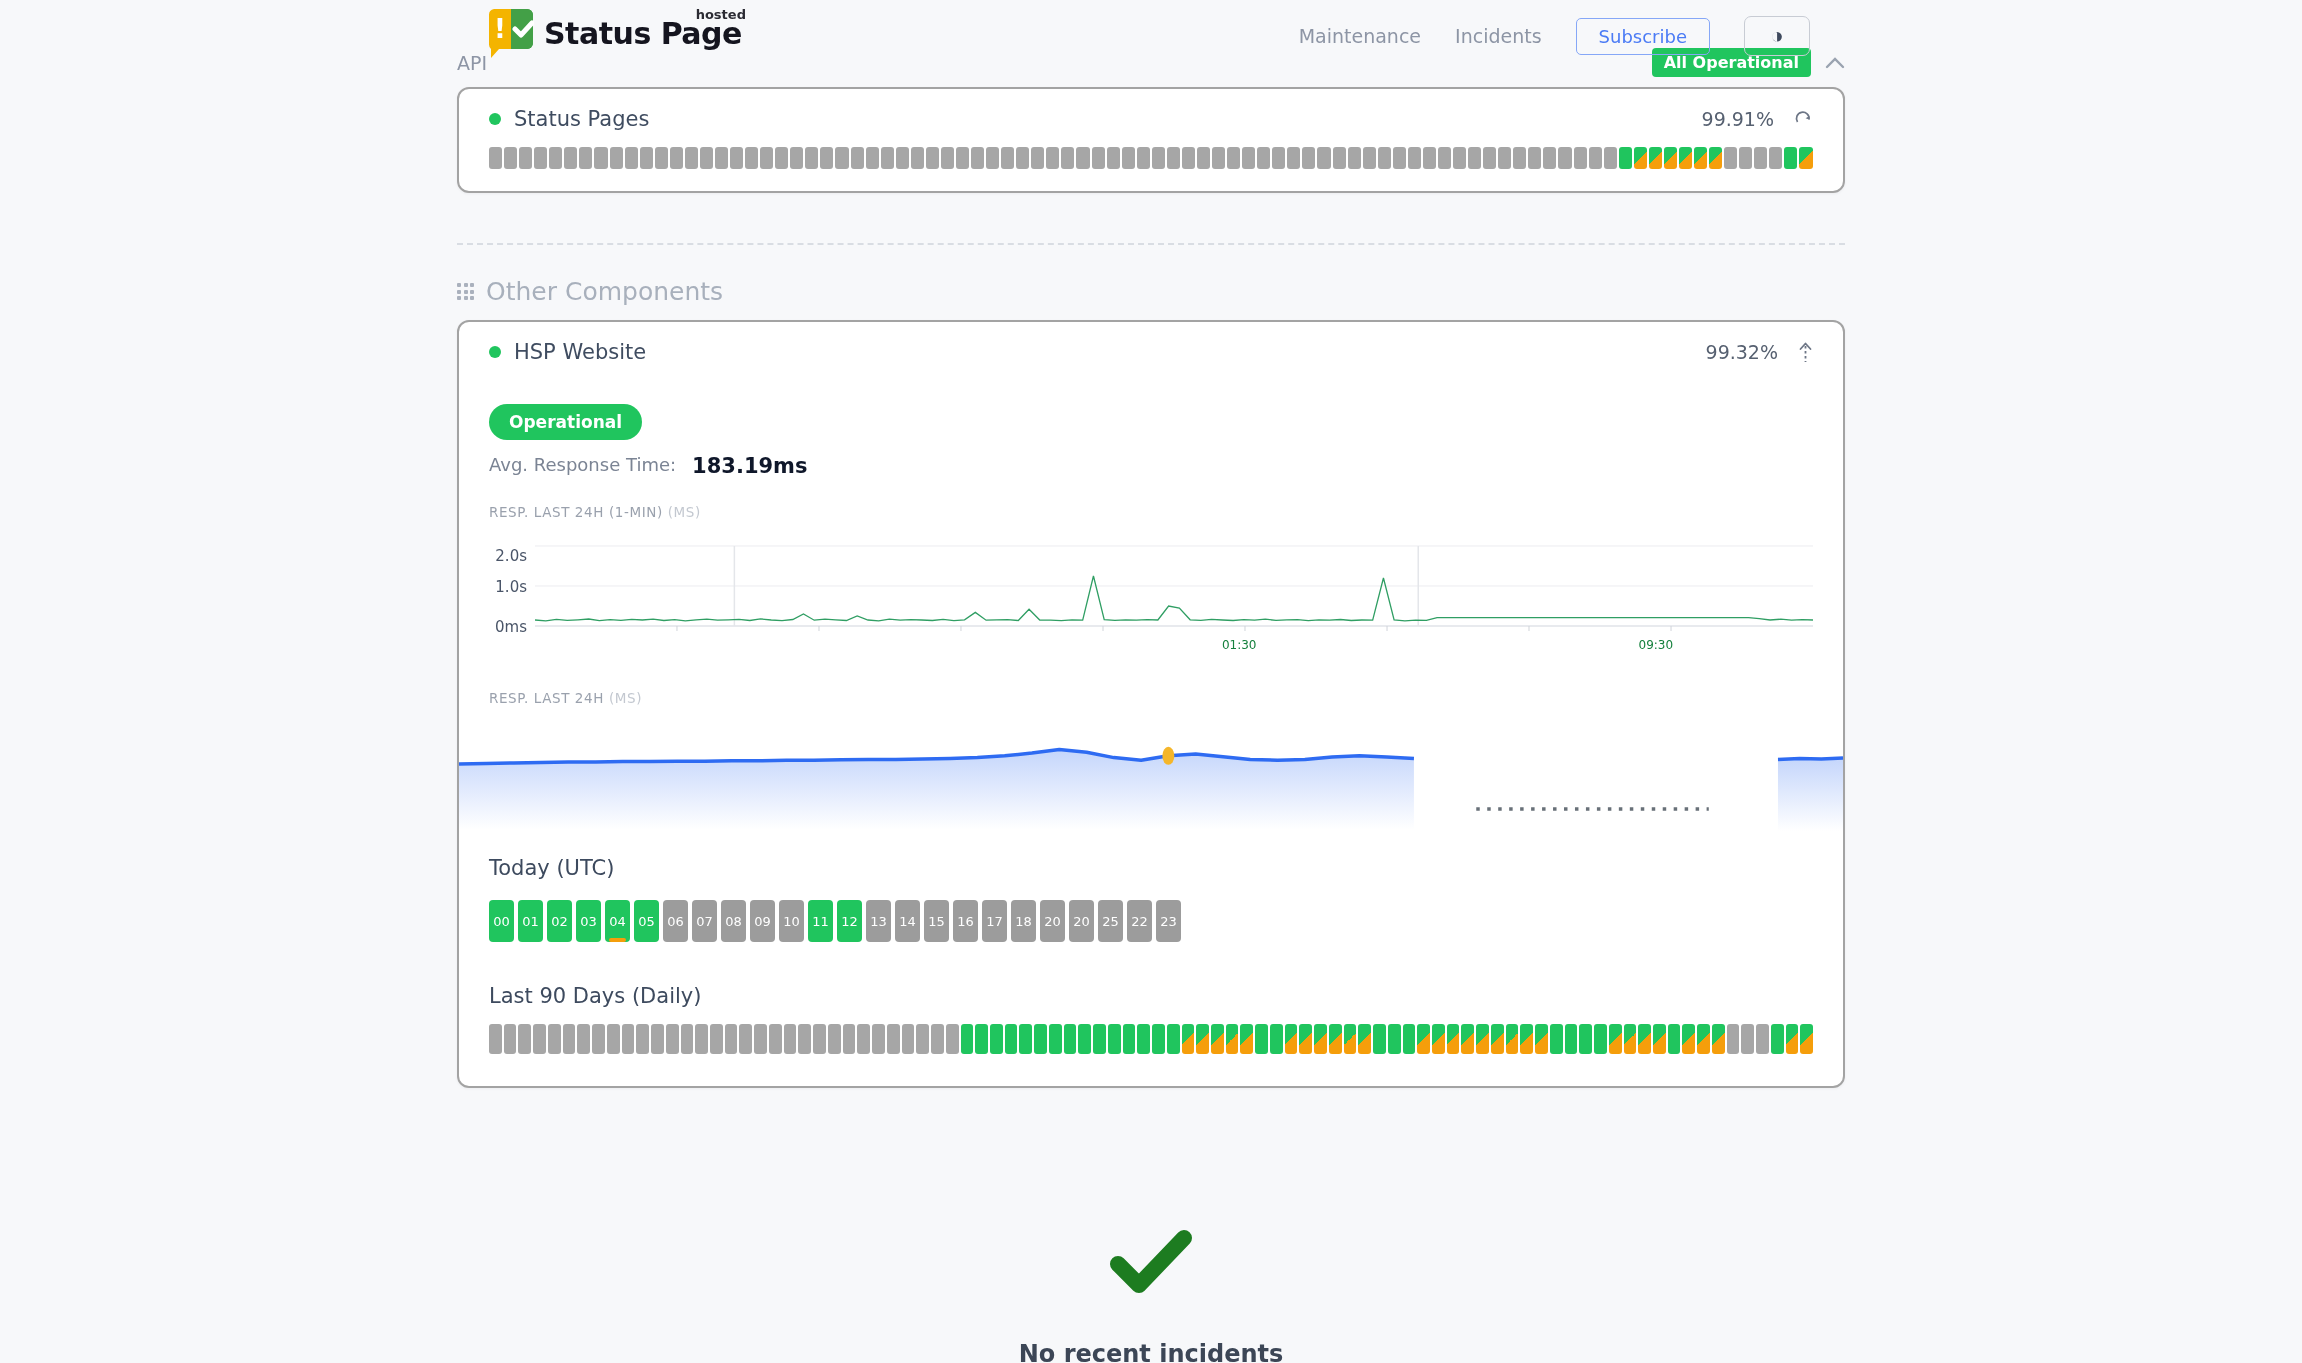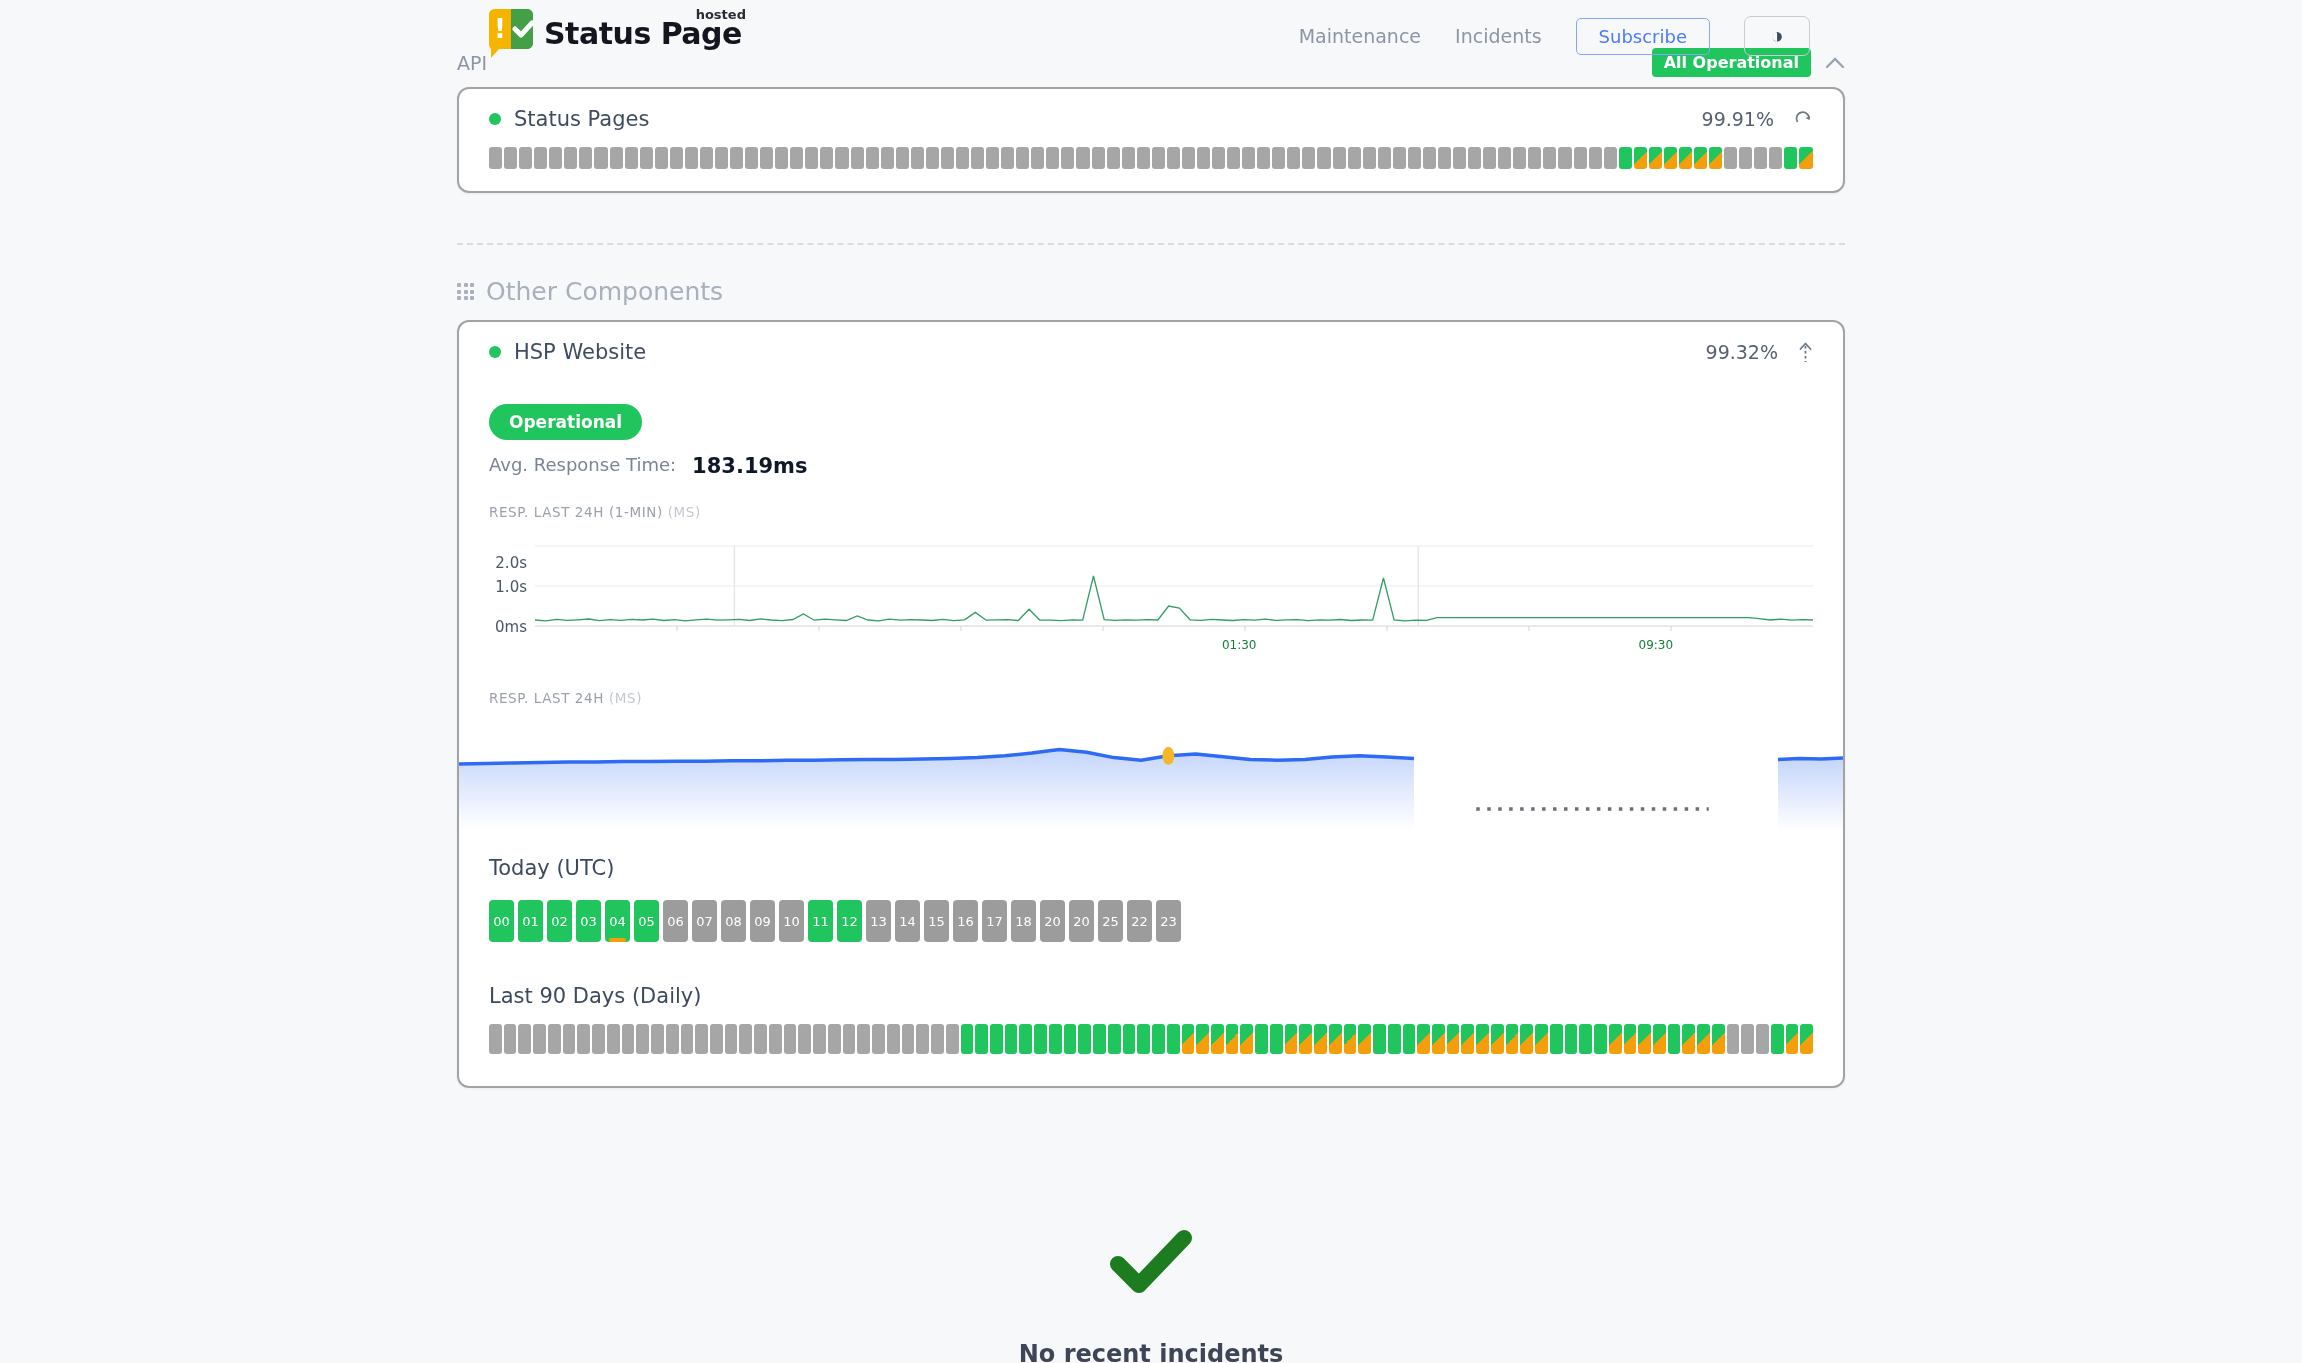--- a/index.html
+++ b/index.html
@@ -276,21 +276,21 @@
       <span class="avg-val">183.19ms</span>
     </div>
 
     <div class="caps-label">
       <span>RESP. LAST 24H (1-MIN)</span>
       <span class="unit">(MS)</span>
     </div>
 
     <div class="chart1-wrap">
       <div class="ylabels">
-        <span style="top:20px">2.0s</span>
+        <span style="top:13px">2.0s</span>
         <span style="top:44px">1.0s</span>
         <span style="top:84px">0ms</span>
       </div>
       <div class="chart1-area">
         <svg id="chart1" viewBox="0 0 1282 100" preserveAspectRatio="none">
           <line x1="0" y1="12" x2="1282" y2="12" stroke="#ececf0" stroke-width="1"></line>
           <line x1="0" y1="52" x2="1282" y2="52" stroke="#ececf0" stroke-width="1"></line>
           <line x1="0" y1="92" x2="1282" y2="92" stroke="#e0e3e8" stroke-width="1.5"></line>
           <line x1="200" y1="12" x2="200" y2="92" stroke="#e4e6ea" stroke-width="1.5"></line>
           <line x1="886" y1="12" x2="886" y2="92" stroke="#e4e6ea" stroke-width="1.5"></line>

